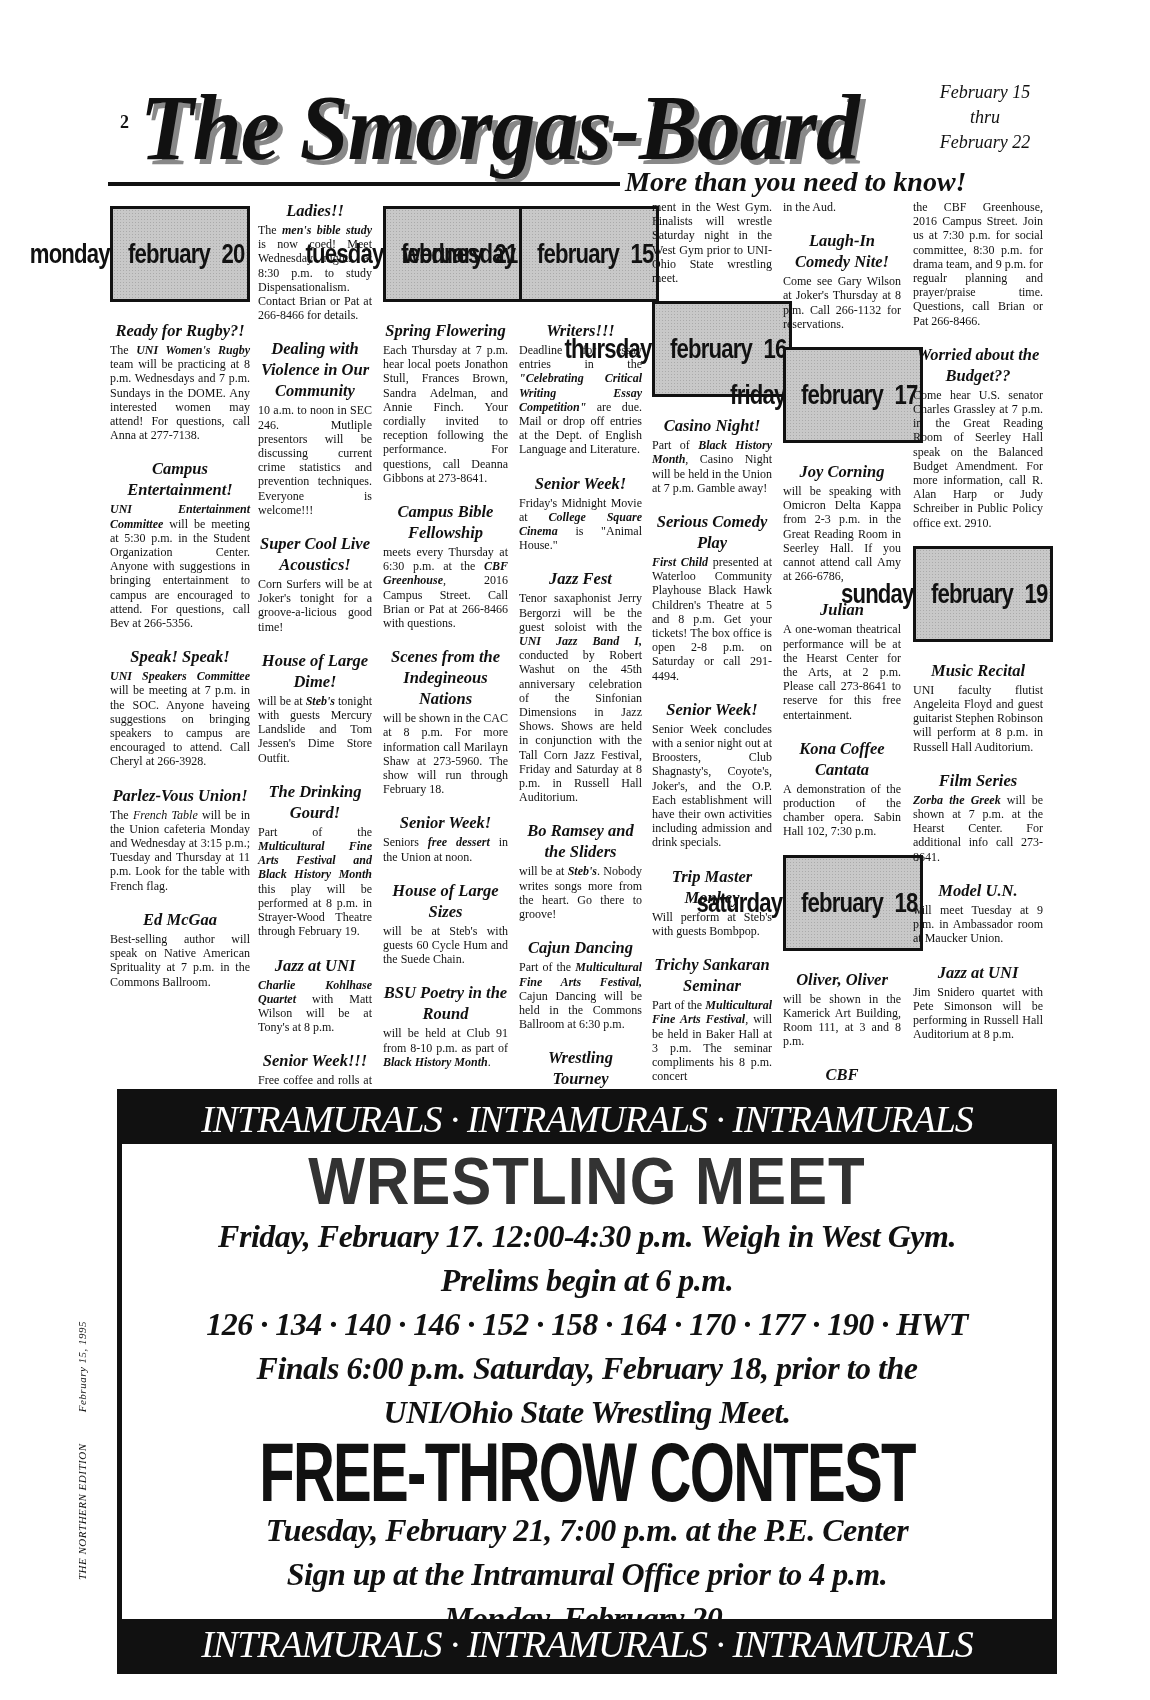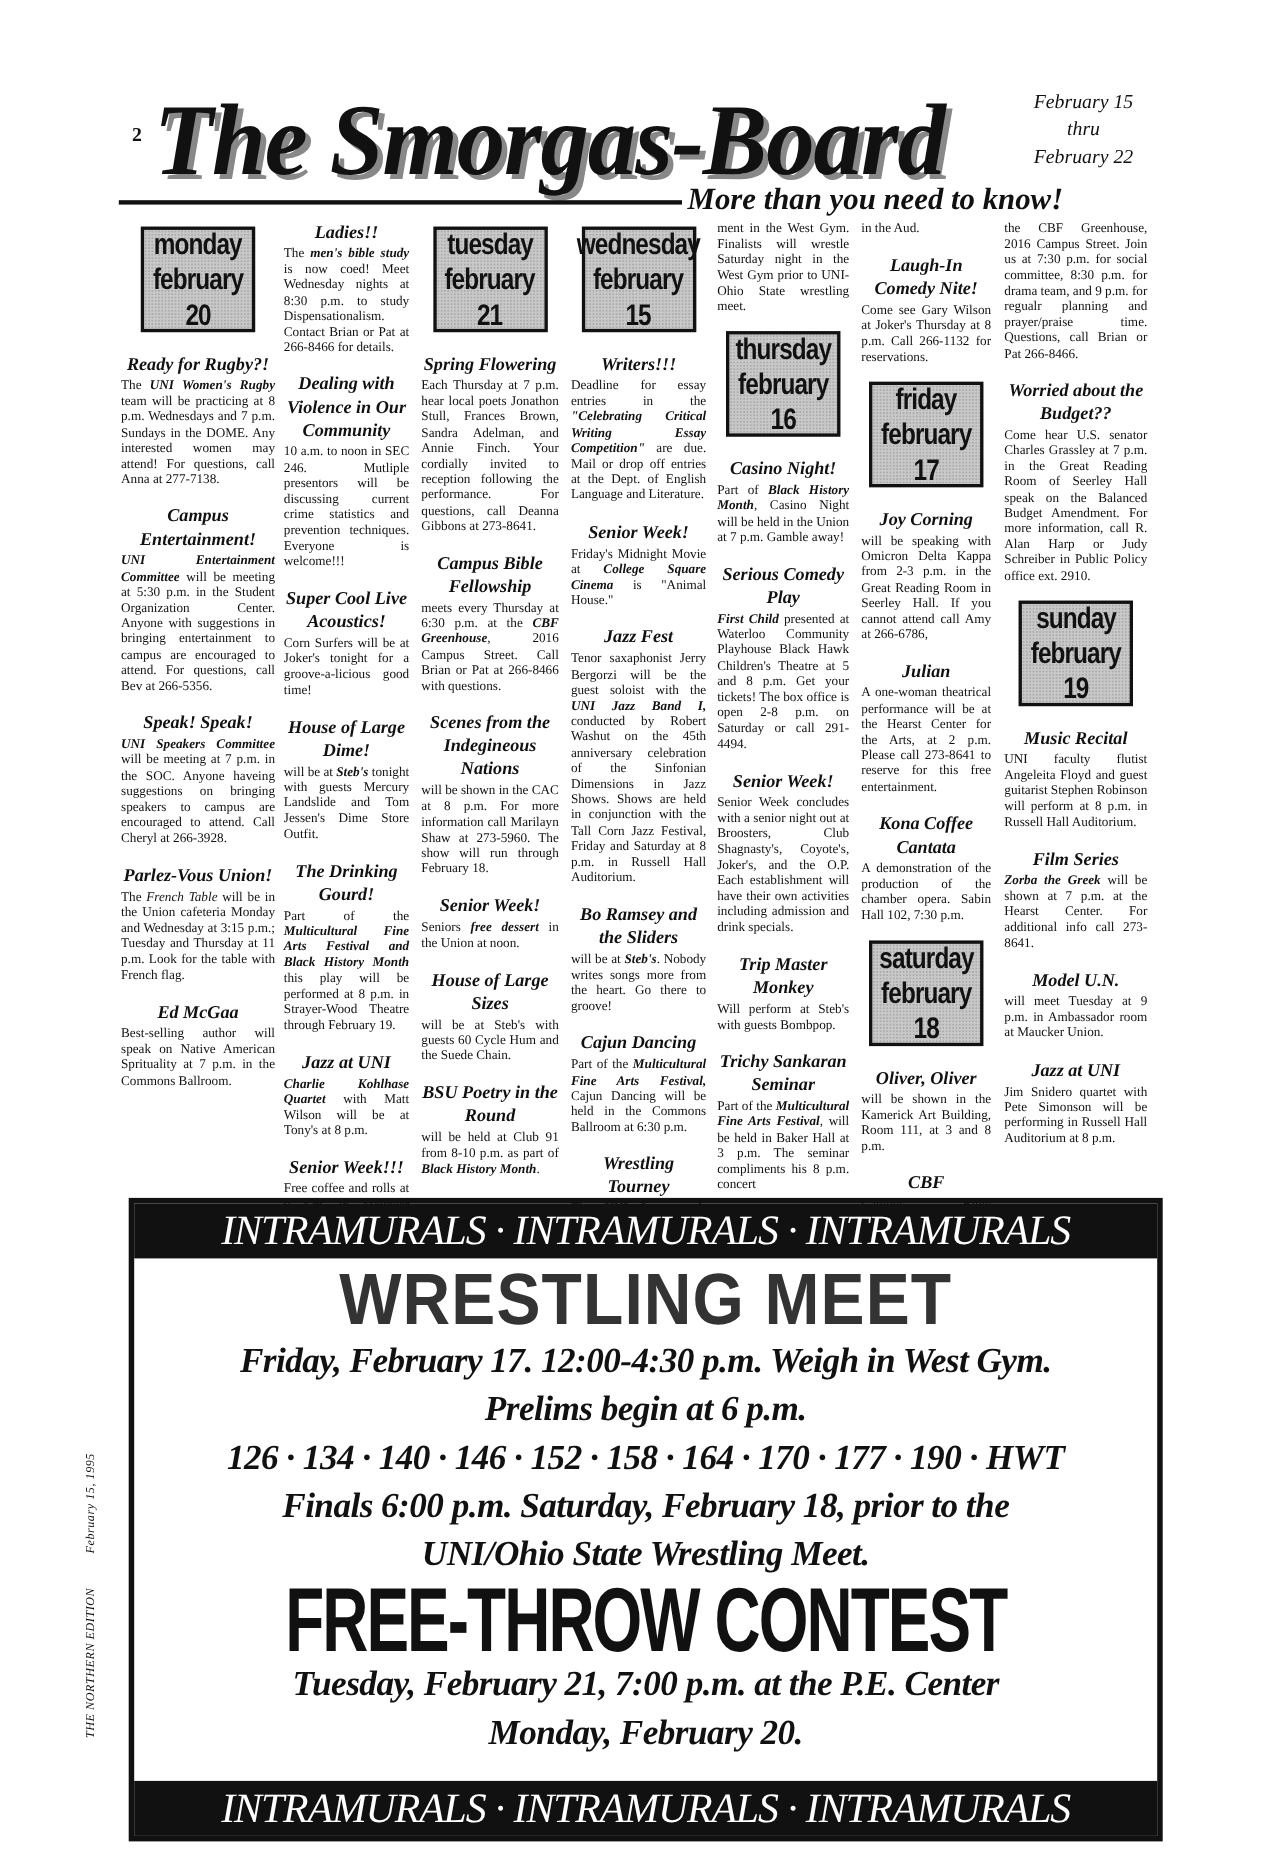--- a/index.html
+++ b/index.html
@@ -10,21 +10,21 @@
   .masthead-title { position: absolute; left: 0; top: 0; font: italic bold 88px "Liberation Serif", serif; letter-spacing: -1px; color: #111; text-shadow: 5px 4px 0 #888; white-space: nowrap; transform: scaleY(1.05); }
   .date-range { position: absolute; left: 920px; top: 80px; width: 130px; text-align: center; font: italic 18px "Liberation Serif", serif; line-height: 25px; }
   .rule { position: absolute; left: 108px; top: 182px; width: 512px; height: 4px; background: #111; }
   .tagline { position: absolute; left: 625px; top: 166px; font: italic bold 28px "Liberation Serif", serif; white-space: nowrap; }
 
   .col { position: absolute; top: 200px; font-size: 12px; line-height: 14.2px; text-align: justify; }
   .col p { margin: 0; }
   .item { margin-bottom: 16px; }
   .hd { font: italic bold 16.5px "Liberation Serif", serif; text-align: center; line-height: 21px; margin-bottom: 2px; }
 
-  .daybox { width: 98px; height: 90px; margin: 0 auto 18px auto; border: 3px solid #111; background: #c8c8c8; background-image: radial-gradient(#aaa 1px, transparent 1px); background-size: 3px 3px; display: flex; flex-direction: column; align-items: center; justify-content: space-between; }
+  .daybox { width: 98px; height: 90px; margin: 0 auto 18px auto; border: 3px solid #111; background: #c8c8c8; background-image: radial-gradient(#aaa 1px, transparent 1px); background-size: 3px 3px; display: flex; flex-direction: row; align-items: center; justify-content: flex-end; padding-left: 36px; }
   .daybox span { font: bold 27px "Liberation Sans", sans-serif; line-height: 26px; letter-spacing: -1px; transform: scaleX(0.82); display: block; color: #111; }
 
   .ad { position: absolute; left: 117px; top: 1046px; width: 940px; height: 585px; border: 5px solid #111; box-sizing: border-box; text-align: center; margin-top: 43px; }
   .ad-band { background: #111; color: #fff; font: italic 38px "Liberation Serif", serif; height: 50px; line-height: 50px; letter-spacing: -1px; white-space: nowrap; overflow: hidden; }
   .ad-headline { font: bold 60px "Liberation Sans", sans-serif; letter-spacing: 1px; color: #333; line-height: 64px; transform: scaleY(1.1); margin-top: 6px; }
   .ad-headline.dark { color: #111; font-size: 66px; transform: scaleX(0.88) scaleY(1.25); letter-spacing: -2px; margin: 6px 0 4px 0; }
   .ad-line { font: italic bold 32px "Liberation Serif", serif; line-height: 44px; letter-spacing: -0.5px; white-space: nowrap; text-align: center; }
   .ad-bottom { position: absolute; left: 0; right: 0; bottom: 0; }
 
   .sidebar-credit { position: absolute; left: 76px; top: 1580px; transform-origin: left top; transform: rotate(-90deg); font: italic 11px "Liberation Serif", serif; white-space: nowrap; letter-spacing: 0.5px; }
@@ -267,20 +267,21 @@
 <div class="ad">
   <div class="ad-band">INTRAMURALS · INTRAMURALS · INTRAMURALS</div>
   <div class="ad-headline">WRESTLING MEET</div>
   <div class="ad-line">Friday, February 17.  12:00-4:30 p.m.  Weigh in West Gym.</div>
   <div class="ad-line">Prelims begin at 6 p.m.</div>
   <div class="ad-line">126 · 134 · 140 · 146 · 152 · 158 · 164 · 170 · 177 · 190 · HWT</div>
   <div class="ad-line">Finals 6:00 p.m. Saturday, February 18, prior to the</div>
   <div class="ad-line">UNI/Ohio State Wrestling Meet.</div>
   <div class="ad-headline dark">FREE-THROW CONTEST</div>
   <div class="ad-line">Tuesday, February 21, 7:00 p.m. at the P.E. Center</div>
+  <div class="ad-line">Sign up at the Intramural  Office prior to 4 p.m.</div>
   <div class="ad-line">Monday, February 20.</div>
   <div class="ad-bottom">
     <div class="ad-band">INTRAMURALS · INTRAMURALS · INTRAMURALS</div>
   </div>
 </div>
 
 <div class="sidebar-credit">
   <span>THE NORTHERN EDITION</span>
   <span>February 15, 1995</span>
 </div>

